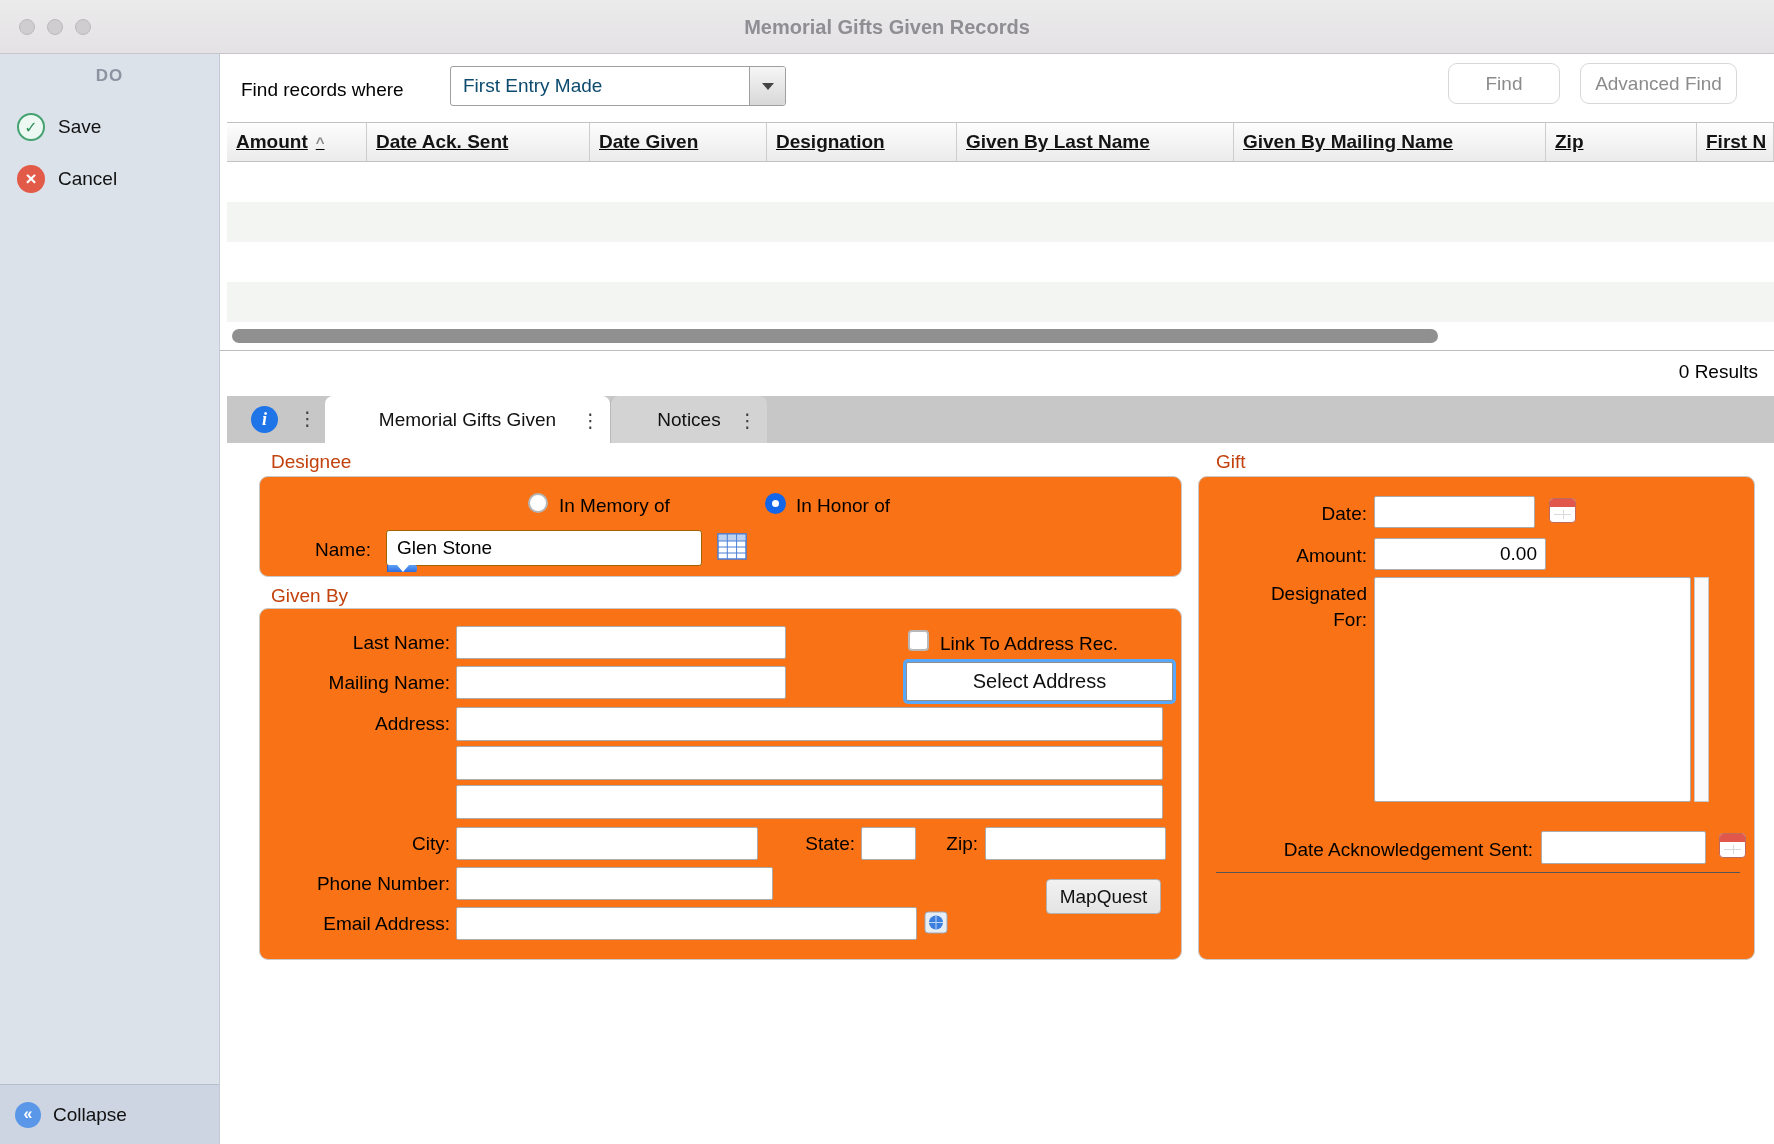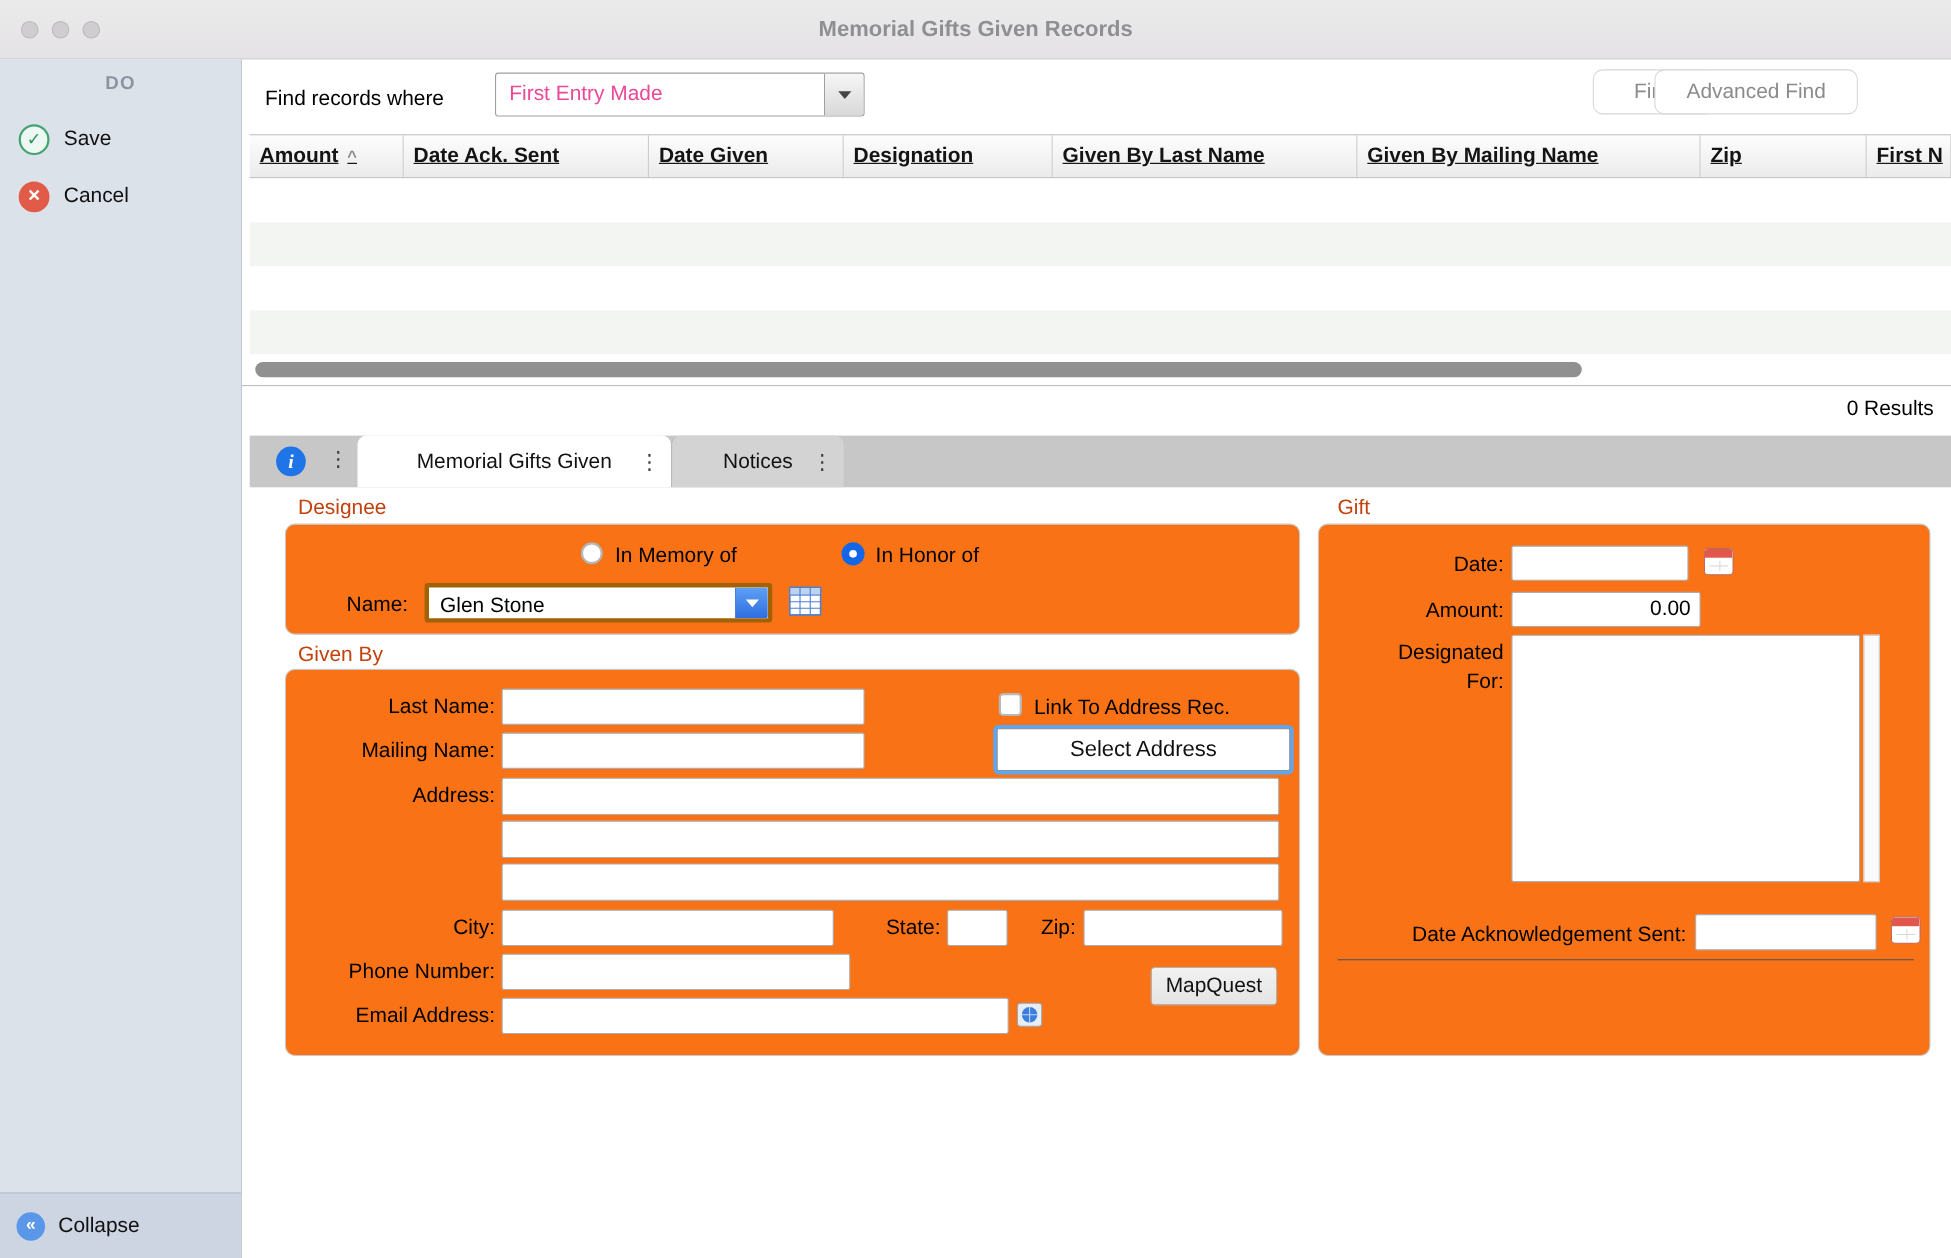--- a/index.html
+++ b/index.html
@@ -28,21 +28,21 @@
     font-size:19px; font-weight:bold; display:flex; align-items:center; justify-content:center; }
   .collapse-bar { position:absolute; left:0; bottom:0; width:100%; height:60px; background:#cdd5e2;
     border-top:1px solid #b5becb; display:flex; align-items:center; gap:12px; padding-left:15px; }
   .icon-collapse { width:26px; height:26px; border-radius:50%; background:#5b97e8; color:#fff;
     font-size:16px; font-weight:bold; display:flex; align-items:center; justify-content:center; padding-bottom:2px; }
 
   
   .find-label { position:absolute; left:241px; top:79px; font-size:19px; color:#000; }
   .dropdown { position:absolute; left:450px; top:66px; width:336px; height:40px;
     border:1px solid #9f9f9f; border-radius:3px; background:#fff; display:flex; }
-  .dropdown .dd-text { flex:1; font-size:19px; color:#ec4899; line-height:38px; padding-left:12px;
+  .dropdown .dd-text { flex:1; font-size:19px; color:#0c4a6e; line-height:38px; padding-left:12px;
     white-space:nowrap; overflow:hidden; }
   .dropdown .dd-btn { width:36px; border-left:1px solid #9f9f9f; background:linear-gradient(#f6f6f6,#d8d8d8);
     display:flex; align-items:center; justify-content:center; border-radius:0 2px 2px 0; }
   .tri-dark { width:0; height:0; border-left:6px solid transparent; border-right:6px solid transparent; border-top:7px solid #444; }
   .tri-white { width:0; height:0; border-left:6px solid transparent; border-right:6px solid transparent; border-top:7px solid #fff; }
   .top-btn { position:absolute; top:63px; height:41px; background:#fff; border:1px solid #d7d7d7;
     border-radius:9px; color:#8b8b8b; font-size:19px; display:flex; align-items:center; justify-content:center; }
 
   
   .thead { position:absolute; left:227px; right:0; top:122px; height:40px; display:flex;
@@ -75,21 +75,21 @@
   .groupbox { position:absolute; border:1px solid #c9c9c9; border-radius:9px; background:#f97316; }
   .flabel { position:absolute; font-size:19px; color:#000; }
   .r { text-align:right; }
   input.fld, .fld { position:absolute; background:#fff; border:1px solid #acacac; border-radius:2px;
     font-family:inherit; font-size:19px; color:#000; padding:0 8px; }
   .radio { position:absolute; width:20px; height:20px; border-radius:50%; background:#fff; border:2px solid #b5b5b5; }
   .radio.sel { background:#1466e8; border:none; width:21px; height:21px; }
   .radio.sel::after { content:""; position:absolute; left:7px; top:7px; width:7px; height:7px;
     border-radius:50%; background:#fff; }
   .name-combo { position:absolute; left:385px; top:529px; width:316px; height:36px; display:flex;
-    border:4px solid #a16207; border-radius:3px; background:#fff; }
+    border:1px solid #a16207; border-radius:3px; background:#fff;flex-direction:column; }
   .name-combo .nc-text { flex:1; font-size:19px; line-height:34px; padding-left:10px; }
   .name-combo .nc-btn { width:30px; background:linear-gradient(#5fa0f6,#2e6edf); border-left:1px solid #2c62c8;
     border-radius:0 2px 2px 0; display:flex; align-items:center; justify-content:center; }
   .checkbox { position:absolute; width:21px; height:21px; border:2px solid #b8b8b8; border-radius:4px; background:#fff; }
   .btn-selectaddr { position:absolute; left:906px; top:662px; width:267px; height:39px; background:#fff;
     border:1px solid #8f8f8f; border-radius:2px; box-shadow:0 0 0 3px #59a7f7; font-size:20px; color:#111;
     display:flex; align-items:center; justify-content:center; }
   .btn-mapquest { position:absolute; left:1046px; top:879px; width:115px; height:35px;
     background:linear-gradient(#f1f1f1,#e4e4e4); border:1px solid #b2b2b2; border-radius:4px;
     font-size:19px; color:#111; display:flex; align-items:center; justify-content:center; }
@@ -134,21 +134,21 @@
   <div class="find-label">Find records where</div>
   <div class="dropdown">
     <div class="dd-text">First Entry Made</div>
     <div class="dd-btn">
       <span class="tri-dark"></span>
     </div>
   </div>
   <div class="top-btn" style="left:1448px;width:112px">
     <span>Find</span>
   </div>
-  <div class="top-btn" style="left:1504px;width:185px">
+  <div class="top-btn" style="left:1580px;width:157px">
     <span>Advanced Find</span>
   </div>
 
   <div class="thead">
     <div class="th" style="width:140px">
       <span>Amount</span><span class="sort">^</span>
     </div>
     <div class="th" style="width:223px"><span>Date Ack. Sent</span></div>
     <div class="th" style="width:177px"><span>Date Given</span></div>
     <div class="th" style="width:190px"><span>Designation</span></div>

